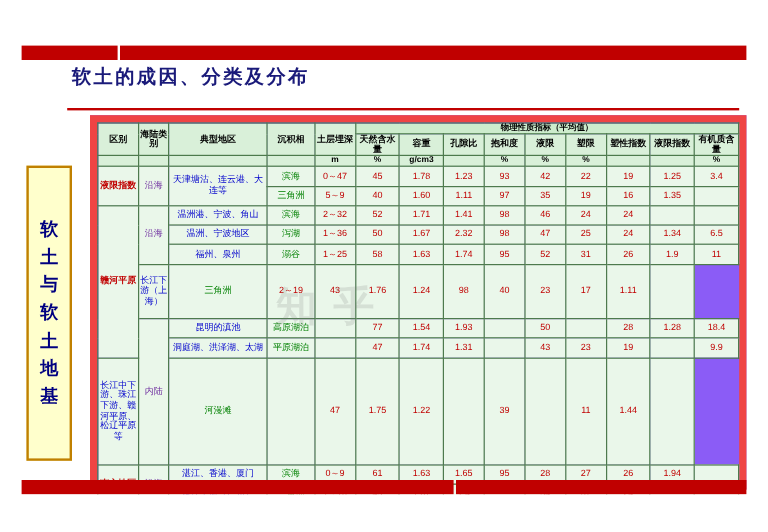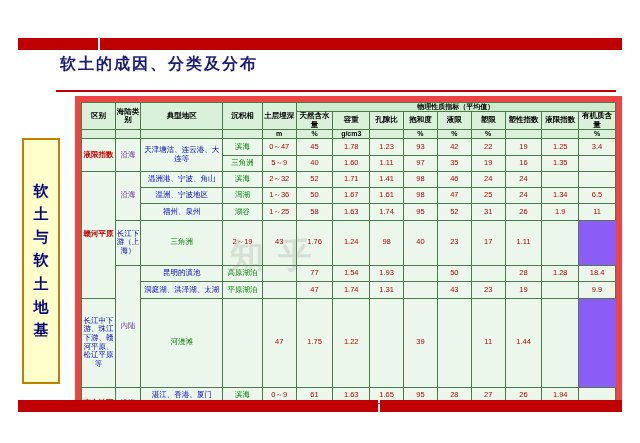--- a/index.html
+++ b/index.html
@@ -209,21 +209,21 @@
           <td class="num">24</td>
           <td class="num"></td>
           <td class="num"></td>
         </tr>
         <tr>
           <td class="place">温洲、宁波地区</td>
           <td class="sed">泻湖</td>
           <td class="num">1～36</td>
           <td class="num">50</td>
           <td class="num">1.67</td>
-          <td class="num">1.61</td>
+          <td class="num">2.32</td>
           <td class="num">98</td>
           <td class="num">47</td>
           <td class="num">25</td>
           <td class="num">24</td>
           <td class="num">1.34</td>
           <td class="num">6.5</td>
         </tr>
         <tr>
           <td class="place">福州、泉州</td>
           <td class="sed">溺谷</td>

